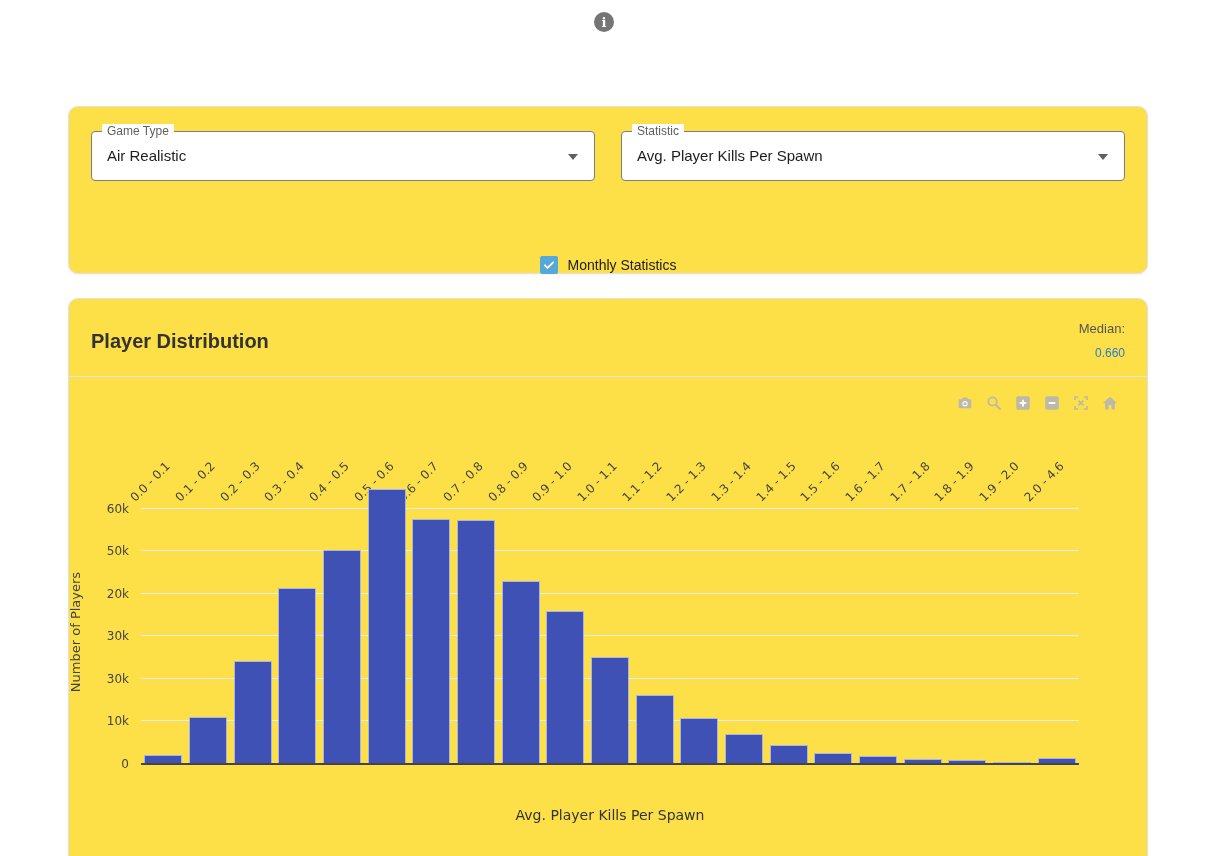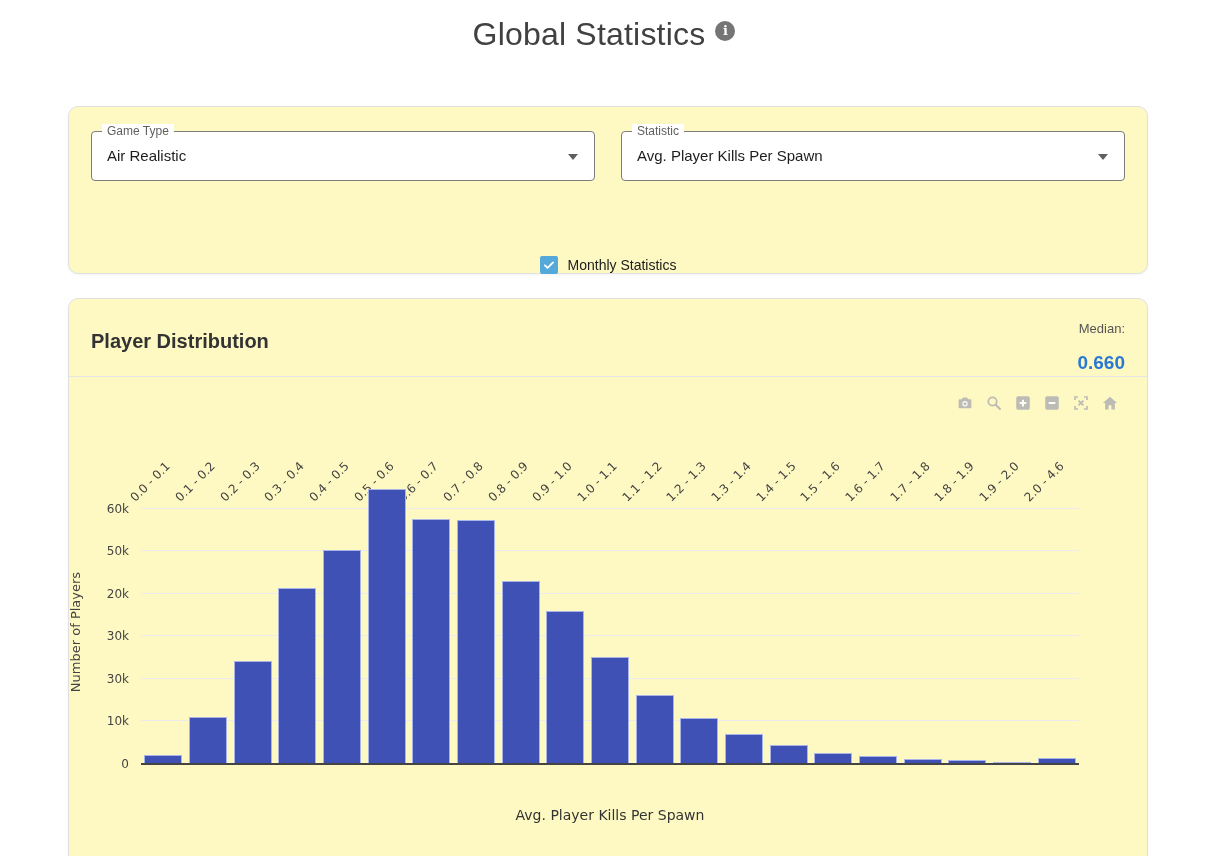--- a/index.html
+++ b/index.html
@@ -10,21 +10,21 @@
   
   .hdr { text-align: center; padding-top: 16px; }
   .hdr-title-row { display: flex; align-items: center; justify-content: center; gap: 10px; }
   .hdr-title { font-size: 32px; font-weight: 400; color: #414141; letter-spacing: 0.2px; }
   .info-badge { width: 20px; height: 20px; border-radius: 50%; background: #757575; color: #fff;
     display: inline-flex; align-items: center; justify-content: center;
     font-family: "DejaVu Serif", serif; font-weight: 700; font-size: 13px; transform: translateY(-4px); }
   .hdr-sub { margin-top: 5px; font-size: 16px; color: #5c5c5c; }
 
   
-  .card { width: 1080px; margin-left: 68px; background: #fef9c3; border: 1px solid #e1e1e1;
+  .card { width: 1080px; margin-left: 68px; background: #fde047; border: 1px solid #e1e1e1;
     border-radius: 10px; box-shadow: 0 1px 3px rgba(0,0,0,0.05); }
   .card-filters { position: absolute; top: 106px; height: 168px; padding: 24px 22px; }
   .card-chart { position: absolute; top: 298px; height: 572px; }
 
   
   .filter-row { display: flex; gap: 26px; }
   .mselect { position: relative; flex: 1; height: 50px; border: 1px solid #7d7d7d; border-radius: 4px;
     cursor: pointer; background: #fff; }
   .mselect-label { position: absolute; top: -8px; left: 10px; background: #fff; padding: 0 5px;
     font-size: 12px; color: #5f5f5f; }
@@ -37,21 +37,21 @@
   .chk-box { width: 18px; height: 18px; border-radius: 2px; background: #55a8da; display: inline-flex;
     align-items: center; justify-content: center; cursor: pointer; }
   .chk-box svg { width: 14px; height: 14px; }
   .chk-label { font-size: 14px; color: #202020; }
 
   
   .panel-head { height: 78px; border-bottom: 1px solid #e4e4e4; padding: 0 22px; position: relative; }
   .panel-title { position: absolute; left: 22px; top: 31px; font-size: 20px; font-weight: 700; color: #333; }
   .median-wrap { position: absolute; right: 22px; top: 22px; text-align: right; }
   .median-label { font-size: 13px; color: #555; }
-  .median-value { font-size: 19px; font-weight: 700; color: #2979d2; margin-top: 16px; }
+  .median-value { font-size: 12px; font-weight: 400; color: #2979d2; margin-top: 10px; }
 
   
   .modebar { position: absolute; top: 95px; right: 28px; display: flex; gap: 11px; }
   .mb-btn { width: 18px; height: 18px; cursor: pointer; opacity: 0.9; }
   .mb-btn svg { width: 18px; height: 18px; display: block; }
 
   
   .plot-area { position: absolute; left: 72px; top: 150px; width: 938px; height: 315px;
     font-family: "DejaVu Sans", sans-serif; }
   .gridline { position: absolute; left: 0; width: 100%; height: 1px; background: #ececec; z-index: 1; }
@@ -65,21 +65,20 @@
   .xlabel { position: absolute; left: 0; width: 100%; text-align: center; top: 358px;
     font-size: 14px; color: #333; font-family: "DejaVu Sans", sans-serif; }
 </style>
 </head>
 <body>
 
 <div class="page">
 
   <div class="hdr">
     <div class="hdr-title-row">
-      <span class="hdr-title">Global Statistics</span>
       <span class="info-badge">i</span>
     </div>
   </div>
 
   <div class="card card-filters">
     <div class="filter-row">
       <div class="mselect">
         <span class="mselect-label">Game Type</span>
         <div class="mselect-value">Air Realistic</div>
         <span class="caret"></span>

